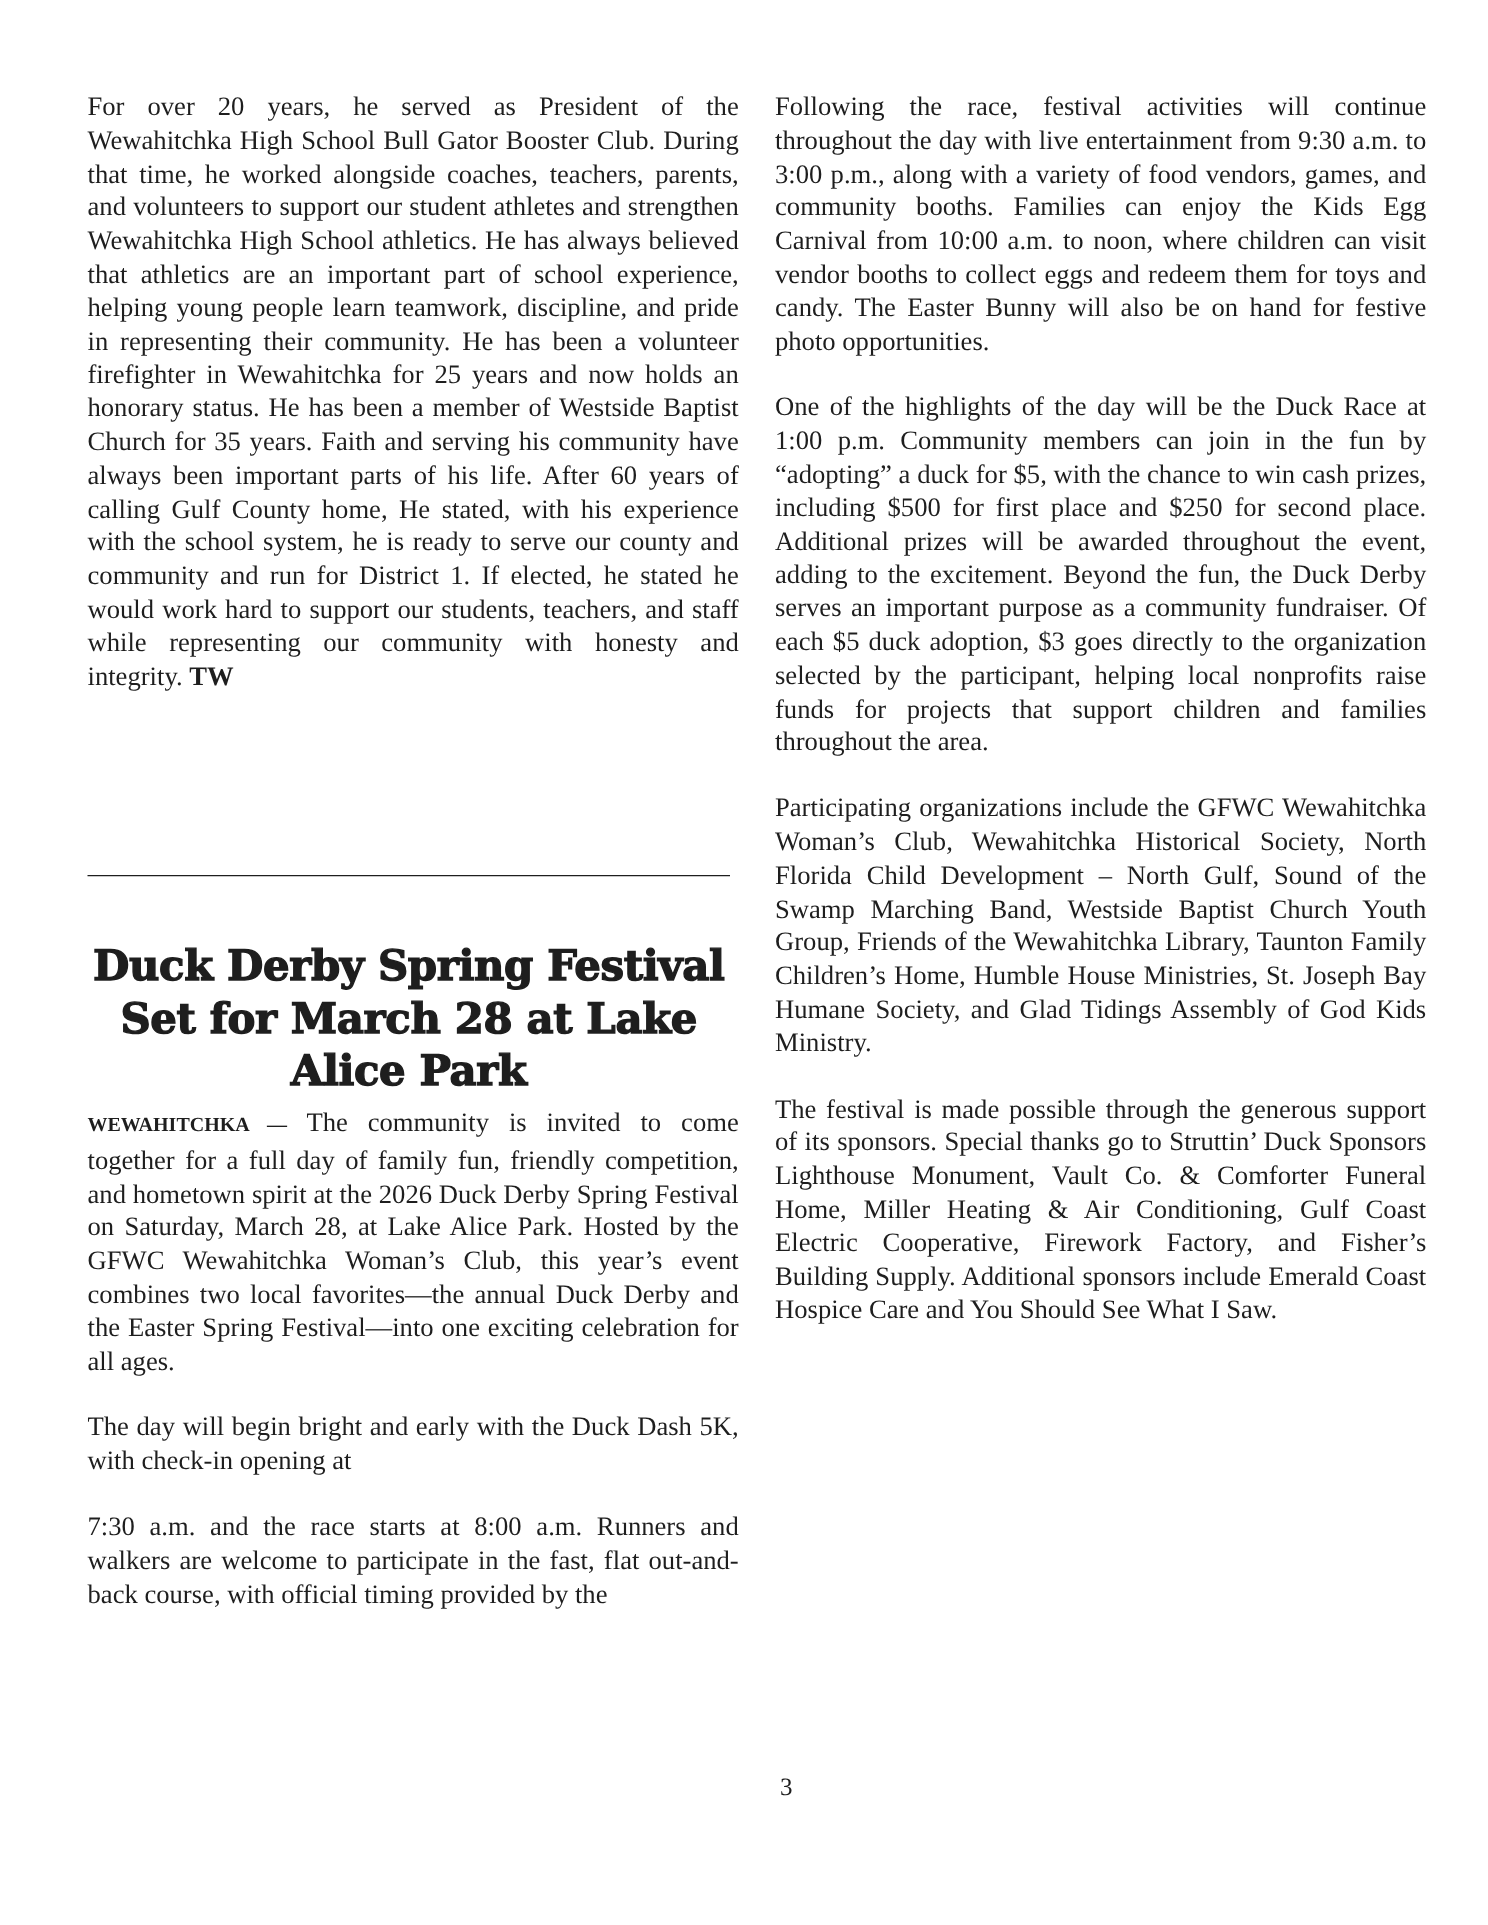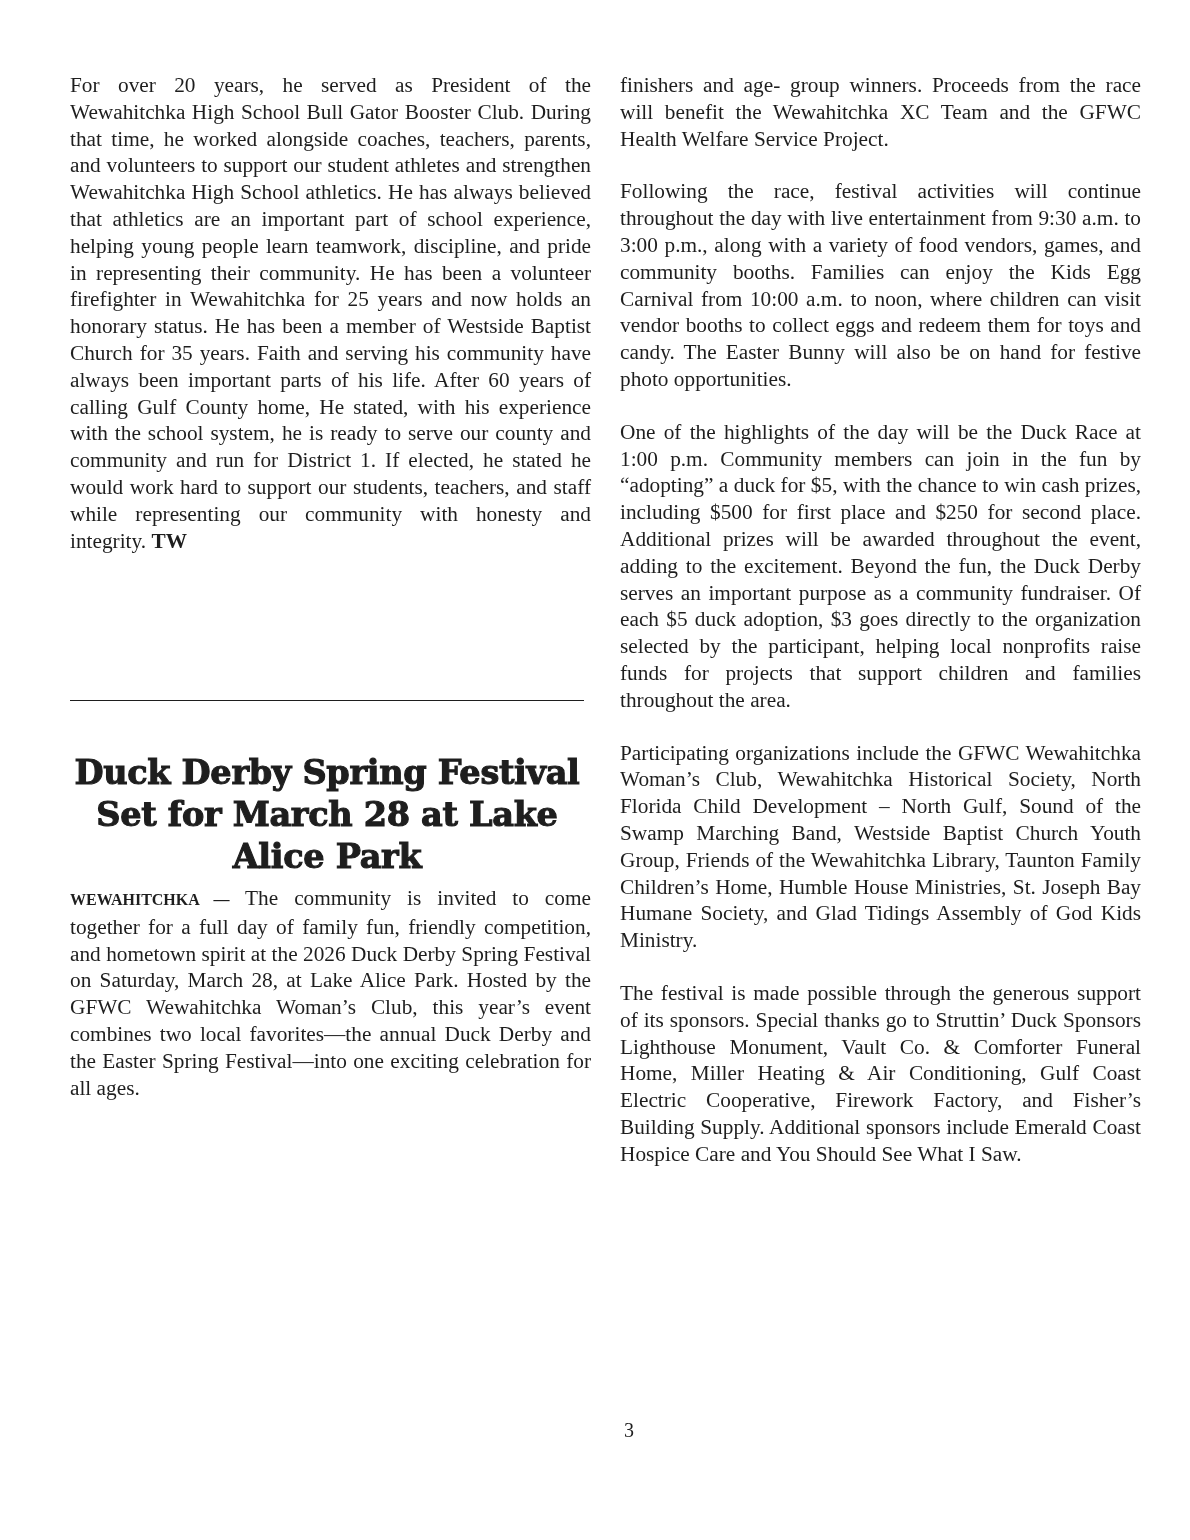--- a/index.html
+++ b/index.html
@@ -46,23 +46,24 @@
 <div class="col col-left">
   <p class="para"><span>For over 20 years, he served as President of the Wewahitchka High School Bull Gator Booster Club. During that time, he worked alongside coaches, teachers, parents, and volunteers to support our student athletes and strengthen Wewahitchka High School athletics. He has always believed that athletics are an important part of school experience, helping young people learn teamwork, discipline, and pride in representing their community.  He has been a volunteer firefighter in Wewahitchka for 25 years and now holds an honorary status. He has been a member of Westside Baptist Church for 35 years. Faith and serving his community have always been important parts of his life. After 60 years of calling Gulf County home, He stated, with his experience with the school system, he is ready to serve our county and community and run for District 1. If elected, he stated he would work hard to support our students, teachers, and staff while representing our community with honesty and integrity.</span> <span class="tw">TW</span></p>
 </div>
 
 <div class="divider"></div>
 
 <h1 class="headline">Duck Derby Spring Festival Set for March 28 at Lake Alice Park</h1>
 
 <div class="article">
   <p class="para"><span class="dateline">WEWAHITCHKA —</span><span> The community is invited to come together for a full day of family fun, friendly competition, and hometown spirit at the 2026 Duck Derby Spring Festival on Saturday, March 28, at Lake Alice Park. Hosted by the GFWC Wewahitchka Woman’s Club, this year’s event combines two local favorites—the annual Duck Derby and the Easter Spring Festival—into one exciting celebration for all ages.</span></p>
+  <p class="para">The day will begin bright and early with the Duck Dash 5K, with check-in opening at</p>
+  <p class="para">7:30 a.m. and the race starts at 8:00 a.m. Runners and walkers are welcome to participate in the fast, flat out-and-back course, with official timing provided by the</p>
 </div>
 
 <div class="col col-right">
-  <p class="para">finishers and age- group winners. Proceeds from the race will benefit the Wewahitchka XC Team and the GFWC Health Welfare Service Project.</p>
   <p class="para">Following the race, festival activities will continue throughout the day with live entertainment from 9:30 a.m. to 3:00 p.m., along with a variety of food vendors, games, and community booths. Families can enjoy the Kids Egg Carnival from 10:00 a.m. to noon, where children can visit vendor booths to collect eggs and redeem them for toys and candy. The Easter Bunny will also be on hand for festive photo opportunities.</p>
   <p class="para">One of the highlights of the day will be the Duck Race at 1:00 p.m. Community members can join in the fun by “adopting” a duck for $5, with the chance to win cash prizes, including $500 for first place and $250 for second place. Additional prizes will be awarded throughout the event, adding to the excitement. Beyond the fun, the Duck Derby serves an important purpose as a community fundraiser. Of each $5 duck adoption, $3 goes directly to the organization selected by the participant, helping local nonprofits raise funds for projects that support children and families throughout the area.</p>
   <p class="para">Participating organizations include the GFWC Wewahitchka Woman’s Club, Wewahitchka Historical Society, North Florida Child Development – North Gulf, Sound of the Swamp Marching Band, Westside Baptist Church Youth Group, Friends of the Wewahitchka Library, Taunton Family Children’s Home, Humble House Ministries, St. Joseph Bay Humane Society, and Glad Tidings Assembly of God Kids Ministry.</p>
   <p class="para">The festival is made possible through the generous support of its sponsors. Special thanks go to Struttin’ Duck Sponsors Lighthouse Monument, Vault Co. &amp; Comforter Funeral Home, Miller Heating &amp; Air Conditioning, Gulf Coast Electric Cooperative, Firework Factory, and Fisher’s Building Supply. Additional sponsors include Emerald Coast Hospice Care and You Should See What I Saw.</p>
 </div>
 
 <div class="page-number">3</div>
 
 </body></html>

